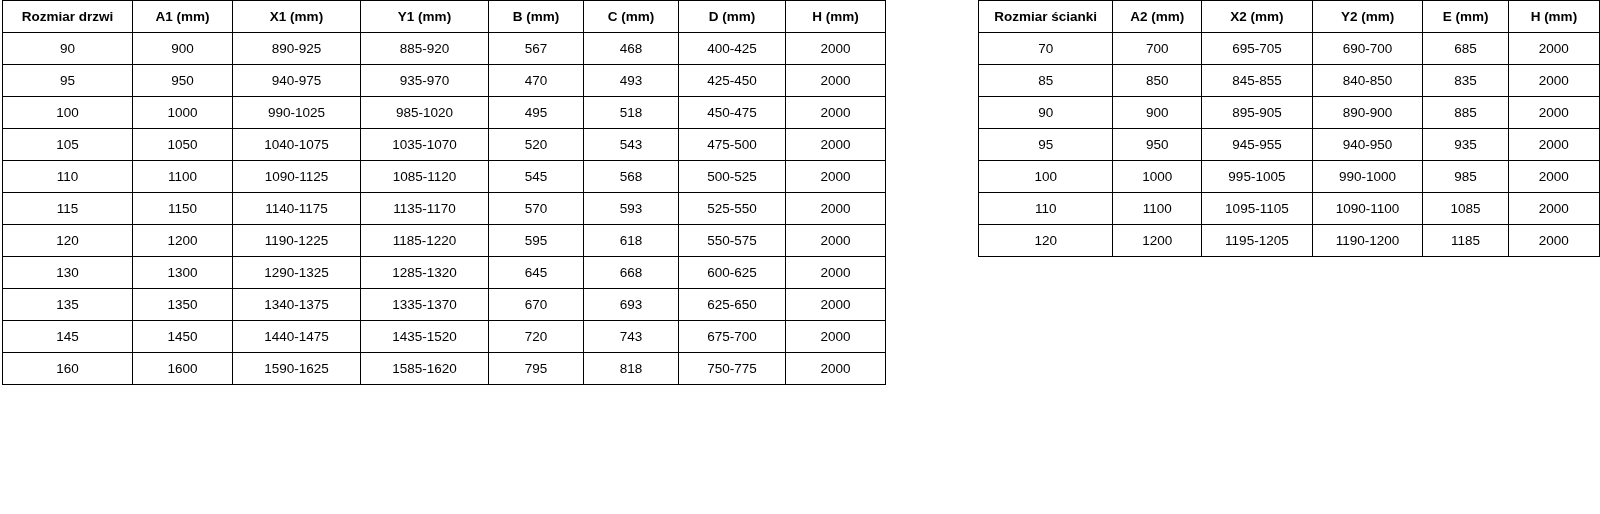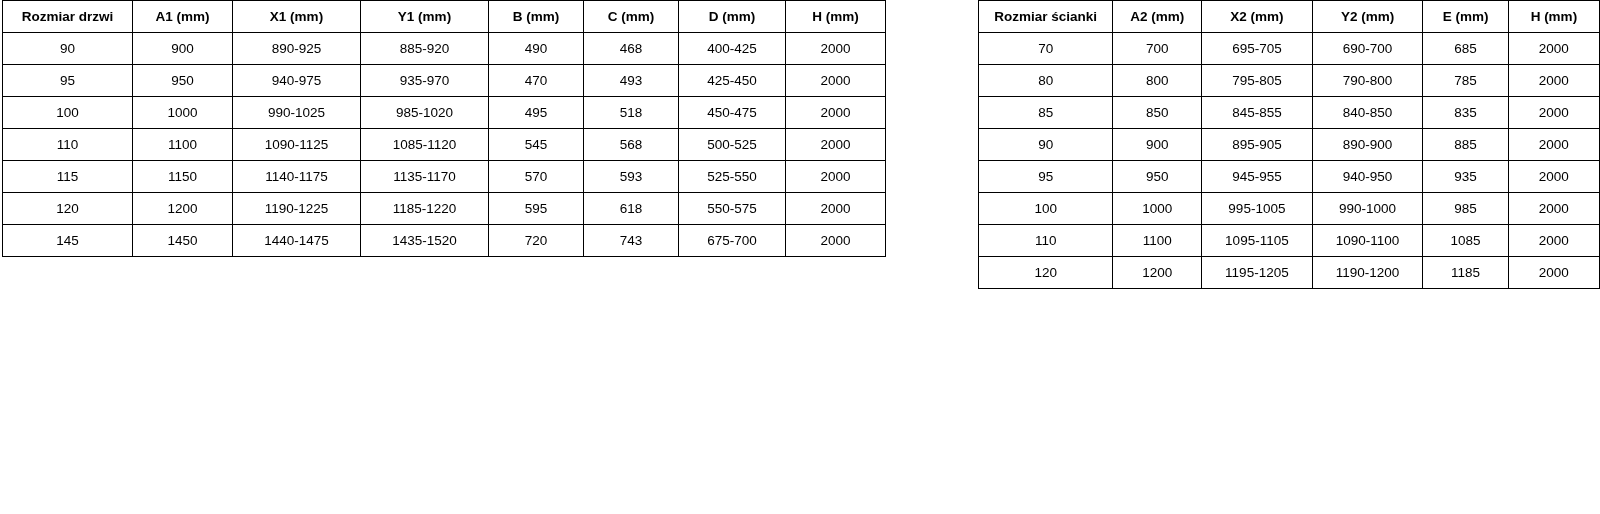--- a/index.html
+++ b/index.html
@@ -94,21 +94,21 @@
           <th>D (mm)</th>
           <th>H (mm)</th>
         </tr>
       </thead>
       <tbody>
         <tr>
           <td>90</td>
           <td>900</td>
           <td>890-925</td>
           <td>885-920</td>
-          <td>490</td>
+          <td>567</td>
           <td>468</td>
           <td>400-425</td>
           <td>2000</td>
         </tr>
         <tr>
           <td>95</td>
           <td>950</td>
           <td>940-975</td>
           <td>935-970</td>
           <td>470</td>
@@ -120,20 +120,30 @@
           <td>100</td>
           <td>1000</td>
           <td>990-1025</td>
           <td>985-1020</td>
           <td>495</td>
           <td>518</td>
           <td>450-475</td>
           <td>2000</td>
         </tr>
         <tr>
+          <td>105</td>
+          <td>1050</td>
+          <td>1040-1075</td>
+          <td>1035-1070</td>
+          <td>520</td>
+          <td>543</td>
+          <td>475-500</td>
+          <td>2000</td>
+        </tr>
+        <tr>
           <td>110</td>
           <td>1100</td>
           <td>1090-1125</td>
           <td>1085-1120</td>
           <td>545</td>
           <td>568</td>
           <td>500-525</td>
           <td>2000</td>
         </tr>
         <tr>
@@ -150,27 +160,57 @@
           <td>120</td>
           <td>1200</td>
           <td>1190-1225</td>
           <td>1185-1220</td>
           <td>595</td>
           <td>618</td>
           <td>550-575</td>
           <td>2000</td>
         </tr>
         <tr>
+          <td>130</td>
+          <td>1300</td>
+          <td>1290-1325</td>
+          <td>1285-1320</td>
+          <td>645</td>
+          <td>668</td>
+          <td>600-625</td>
+          <td>2000</td>
+        </tr>
+        <tr>
+          <td>135</td>
+          <td>1350</td>
+          <td>1340-1375</td>
+          <td>1335-1370</td>
+          <td>670</td>
+          <td>693</td>
+          <td>625-650</td>
+          <td>2000</td>
+        </tr>
+        <tr>
           <td>145</td>
           <td>1450</td>
           <td>1440-1475</td>
           <td>1435-1520</td>
           <td>720</td>
           <td>743</td>
           <td>675-700</td>
+          <td>2000</td>
+        </tr>
+        <tr>
+          <td>160</td>
+          <td>1600</td>
+          <td>1590-1625</td>
+          <td>1585-1620</td>
+          <td>795</td>
+          <td>818</td>
+          <td>750-775</td>
           <td>2000</td>
         </tr>
       </tbody>
     </table>
   </div>
 
   <div class="table-wrap" id="walls-wrap">
     <table class="spec" id="walls-table">
       <colgroup>
         <col class="c0">
@@ -193,28 +233,20 @@
       <tbody>
         <tr>
           <td>70</td>
           <td>700</td>
           <td>695-705</td>
           <td>690-700</td>
           <td>685</td>
           <td>2000</td>
         </tr>
         <tr>
-          <td>80</td>
-          <td>800</td>
-          <td>795-805</td>
-          <td>790-800</td>
-          <td>785</td>
-          <td>2000</td>
-        </tr>
-        <tr>
           <td>85</td>
           <td>850</td>
           <td>845-855</td>
           <td>840-850</td>
           <td>835</td>
           <td>2000</td>
         </tr>
         <tr>
           <td>90</td>
           <td>900</td>

